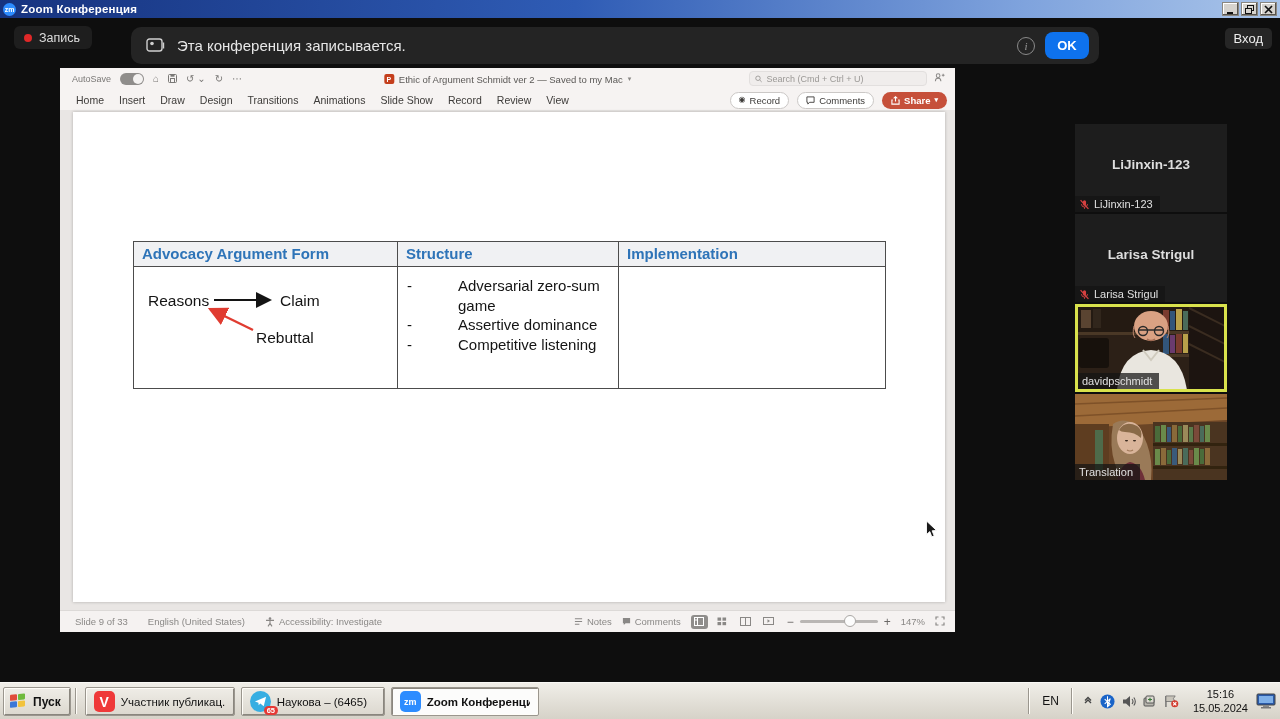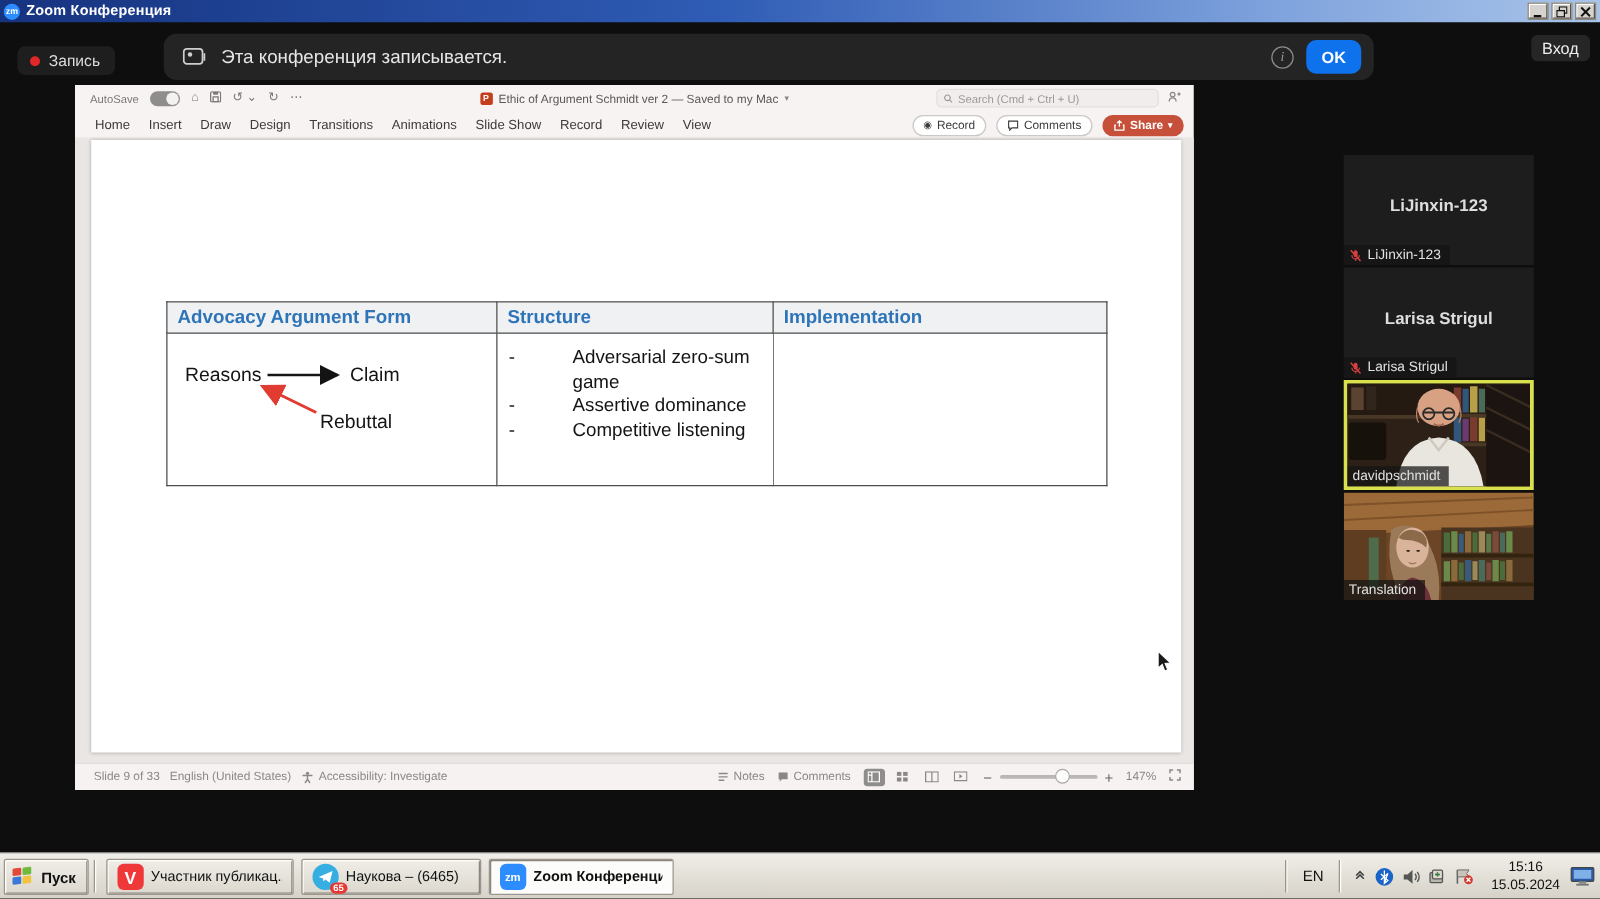--- a/index.html
+++ b/index.html
@@ -17,21 +17,21 @@
   .win-controls { position:absolute; right:3px; top:2px; display:flex; gap:2px; }
   .win-btn { width:17px; height:14px; background:#d6d3ce; border:1px solid #8a8780;
     box-shadow: inset -1px -1px 0 #58544e, inset 1px 1px 0 #fff;
     display:flex; align-items:center; justify-content:center; }
   .win-btn svg { display:block; }
 
   
   .meeting { position:absolute; left:0; top:18px; width:1280px; height:664px; background:#0e0e0e; }
 
   .record-pill { position:absolute; left:14px; top:8px; height:23px; padding:0 12px 0 10px;
-    background:#1e1e1e; border-radius:6px; display:flex; align-items:center; gap:7px;margin-top:11px; }
+    background:#1e1e1e; border-radius:6px; display:flex; align-items:center; gap:7px; }
   .record-pill .dot { width:8px; height:8px; border-radius:50%; background:#e02828; }
   .record-pill .rtext { color:#dcdcdc; font-size:12.5px; }
 
   .notify-bar { position:absolute; left:131px; top:9px; width:968px; height:37px; background:#242424;
     border-radius:10px; display:flex; align-items:center; }
   .notify-icon { margin-left:15px; }
   .notify-text { color:#e6e6e6; font-size:15px; margin-left:11px; }
   .notify-right { position:absolute; right:10px; display:flex; align-items:center; gap:10px; }
   .info-icon { width:18px; height:18px; border-radius:50%; border:1.5px solid #8a8a8a; color:#9a9a9a;
     font-size:11px; display:flex; align-items:center; justify-content:center; font-family:"Liberation Serif",serif; font-style:italic; }
@@ -88,21 +88,21 @@
   .dg-label { position:absolute; font-size:15.5px; color:#141414; }
   .struct-list { padding-top:9px; }
   .struct-item { display:flex; font-size:15px; color:#141414; line-height:1.3; }
   .struct-item .dash { width:60px; padding-left:9px; flex:none; }
   .struct-item .txt { width:145px; }
 
   .cursor { position:absolute; left:852px; top:408px; }
 
   .statusbar { position:absolute; left:0; top:542px; width:895px; height:22px; background:#f5f2f1;
     border-top:1px solid #dcd9d7; display:flex; align-items:center; font-size:9.5px; color:#8a8886; }
-  .sb-left { display:flex; gap:8px; margin-left:15px; align-items:center; }
+  .sb-left { display:flex; gap:20px; margin-left:15px; align-items:center; }
   .sb-item { display:flex; align-items:center; gap:4px; }
   .sb-right { position:absolute; right:10px; display:flex; align-items:center; gap:10px; }
   .view-icons { display:flex; gap:6px; align-items:center; }
   .vicon { width:17px; height:14px; display:flex; align-items:center; justify-content:center; border-radius:3px; }
   .vicon.active { background:#8f8d8b; }
   .zoom-slider { display:flex; align-items:center; gap:6px; }
   .zs-track { position:relative; width:78px; height:3px; background:#b9b6b4; border-radius:2px; }
   .zs-thumb { position:absolute; left:44px; top:-5px; width:12px; height:12px; border-radius:50%;
     background:#fdfdfd; border:1px solid #aaa7a5; }
   .zs-sign { font-size:12px; color:#6a6866; line-height:1; }

